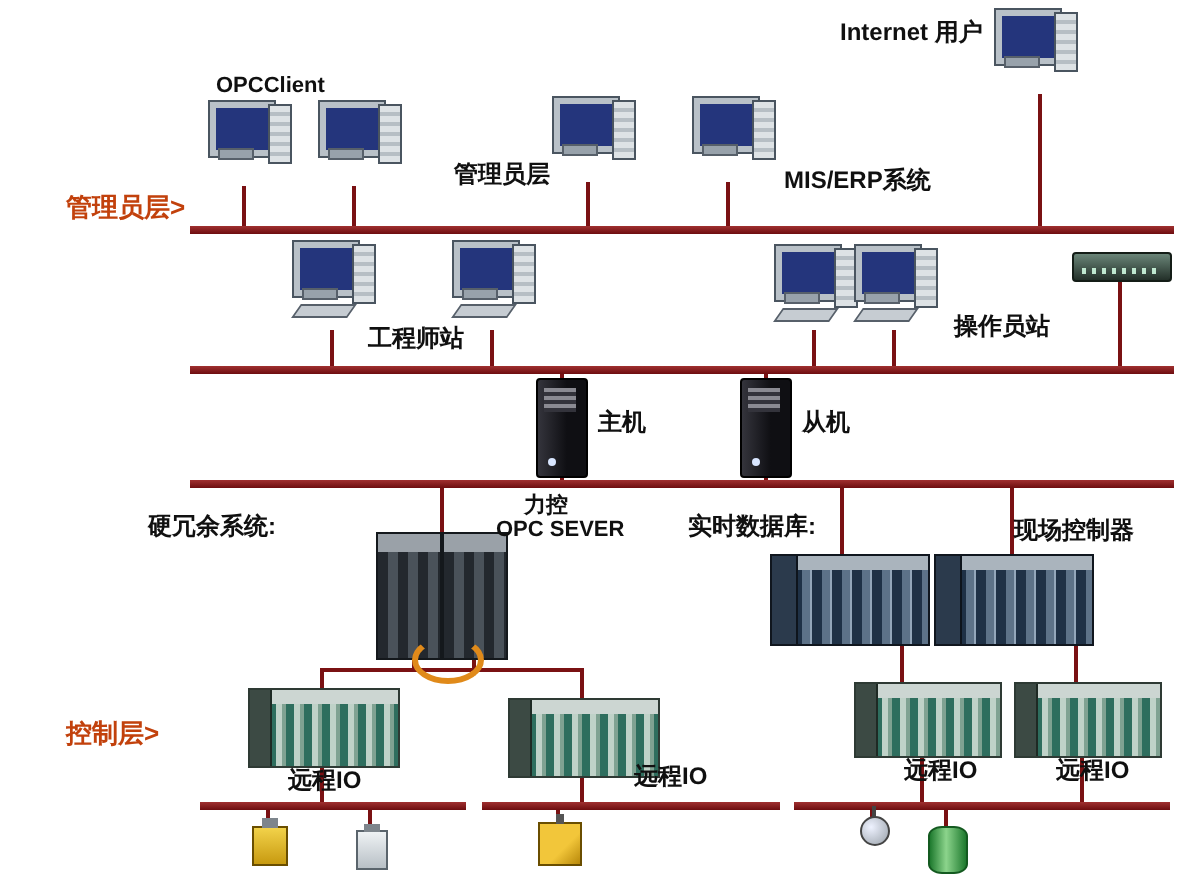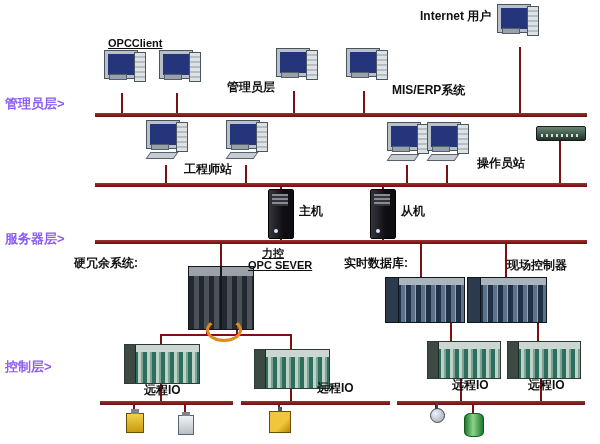--- a/index.html
+++ b/index.html
@@ -1,22 +1,22 @@
 <!DOCTYPE html>
 <html><head>
 <meta charset="utf-8">
 <style>
   html,body { margin:0; padding:0; }
   body { width:600px; height:444px; background:#fff;
          font-family:"Liberation Sans","DejaVu Sans",sans-serif; }
   .diagram { position:relative; width:600px; height:444px; background:#fff; overflow:hidden; }
 
   .lbl { position:absolute; font-size:12px; font-weight:bold; color:#101010; white-space:nowrap; line-height:1.1; }
-  .lbl.small { font-size:11px;text-decoration:underline; }
-  .layer-lbl { position:absolute; font-size:13px; font-weight:bold; color:#8b5cf6; white-space:nowrap; }
+  .lbl.small { font-size:11px; }
+  .layer-lbl { position:absolute; font-size:13px; font-weight:bold; color:#c2410c; white-space:nowrap;margin-left:28px; }
 
   .bus   { position:absolute; height:4px; background:linear-gradient(#a03030,#6d0d0f); }
   .vline { position:absolute; width:2px; background:#7a1113; }
   .hline { position:absolute; height:2px; background:#7a1113; }
 
   
   .pc { position:absolute; width:40px; height:44px; }
   .pc::before { content:""; position:absolute; left:0; top:0; width:26px; height:21px;
      background:#24357c; border:3px solid #b9c1c8; outline:1px solid #4a5560; }
   .pc::after { content:""; position:absolute; left:29px; top:1px; width:10px; height:28px;
@@ -80,21 +80,20 @@
   .s-trans::before { content:""; position:absolute; left:5px; top:-6px; width:2px; height:6px; background:#444; }
   .s-green { width:18px; height:22px; border-radius:7px/5px; border:1px solid #145a20;
      background:linear-gradient(90deg,#1e7a2e,#8cd48c 45%,#1e7a2e); }
 </style>
 </head>
 <body>
 
 <div class="diagram">
 
   <div class="layer-lbl" style="left:5px;top:95px">管理员层&gt;</div>
-  <div class="layer-lbl" style="left:5px;top:230px">服务器层&gt;</div>
   <div class="layer-lbl" style="left:5px;top:358px">控制层&gt;</div>
 
   <div class="vline" style="left:519px;top:47px;height:66px"></div>
   <div class="vline" style="left:121px;top:93px;height:20px"></div>
   <div class="vline" style="left:176px;top:93px;height:20px"></div>
   <div class="vline" style="left:293px;top:91px;height:22px"></div>
   <div class="vline" style="left:363px;top:91px;height:22px"></div>
   <div class="vline" style="left:165px;top:165px;height:18px"></div>
   <div class="vline" style="left:245px;top:165px;height:18px"></div>
   <div class="vline" style="left:406px;top:165px;height:18px"></div>

